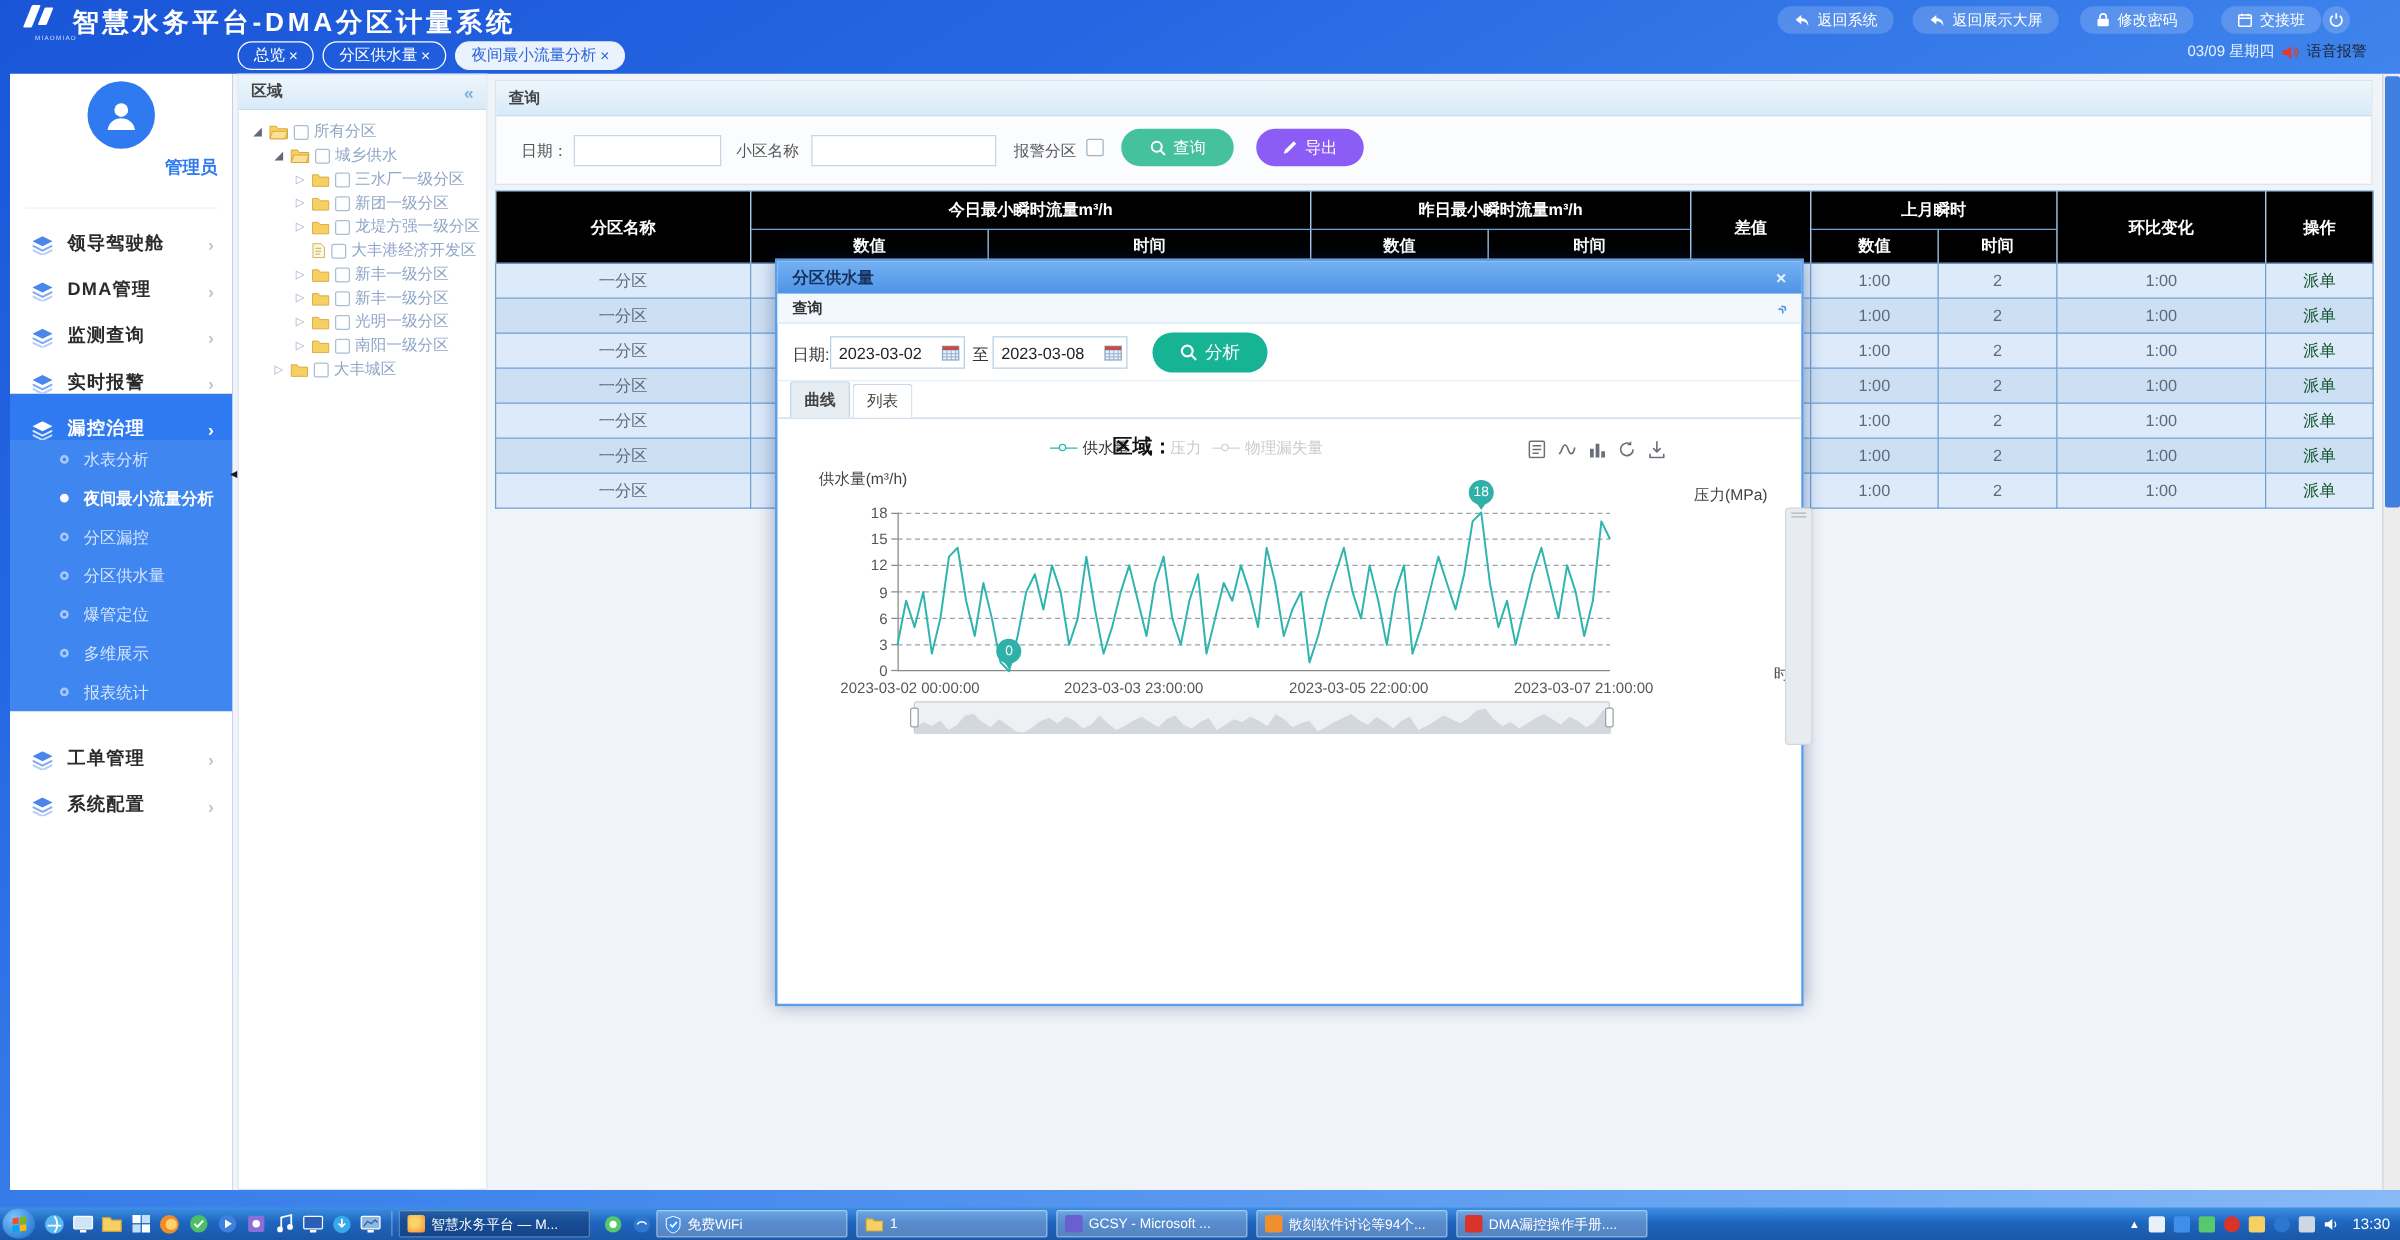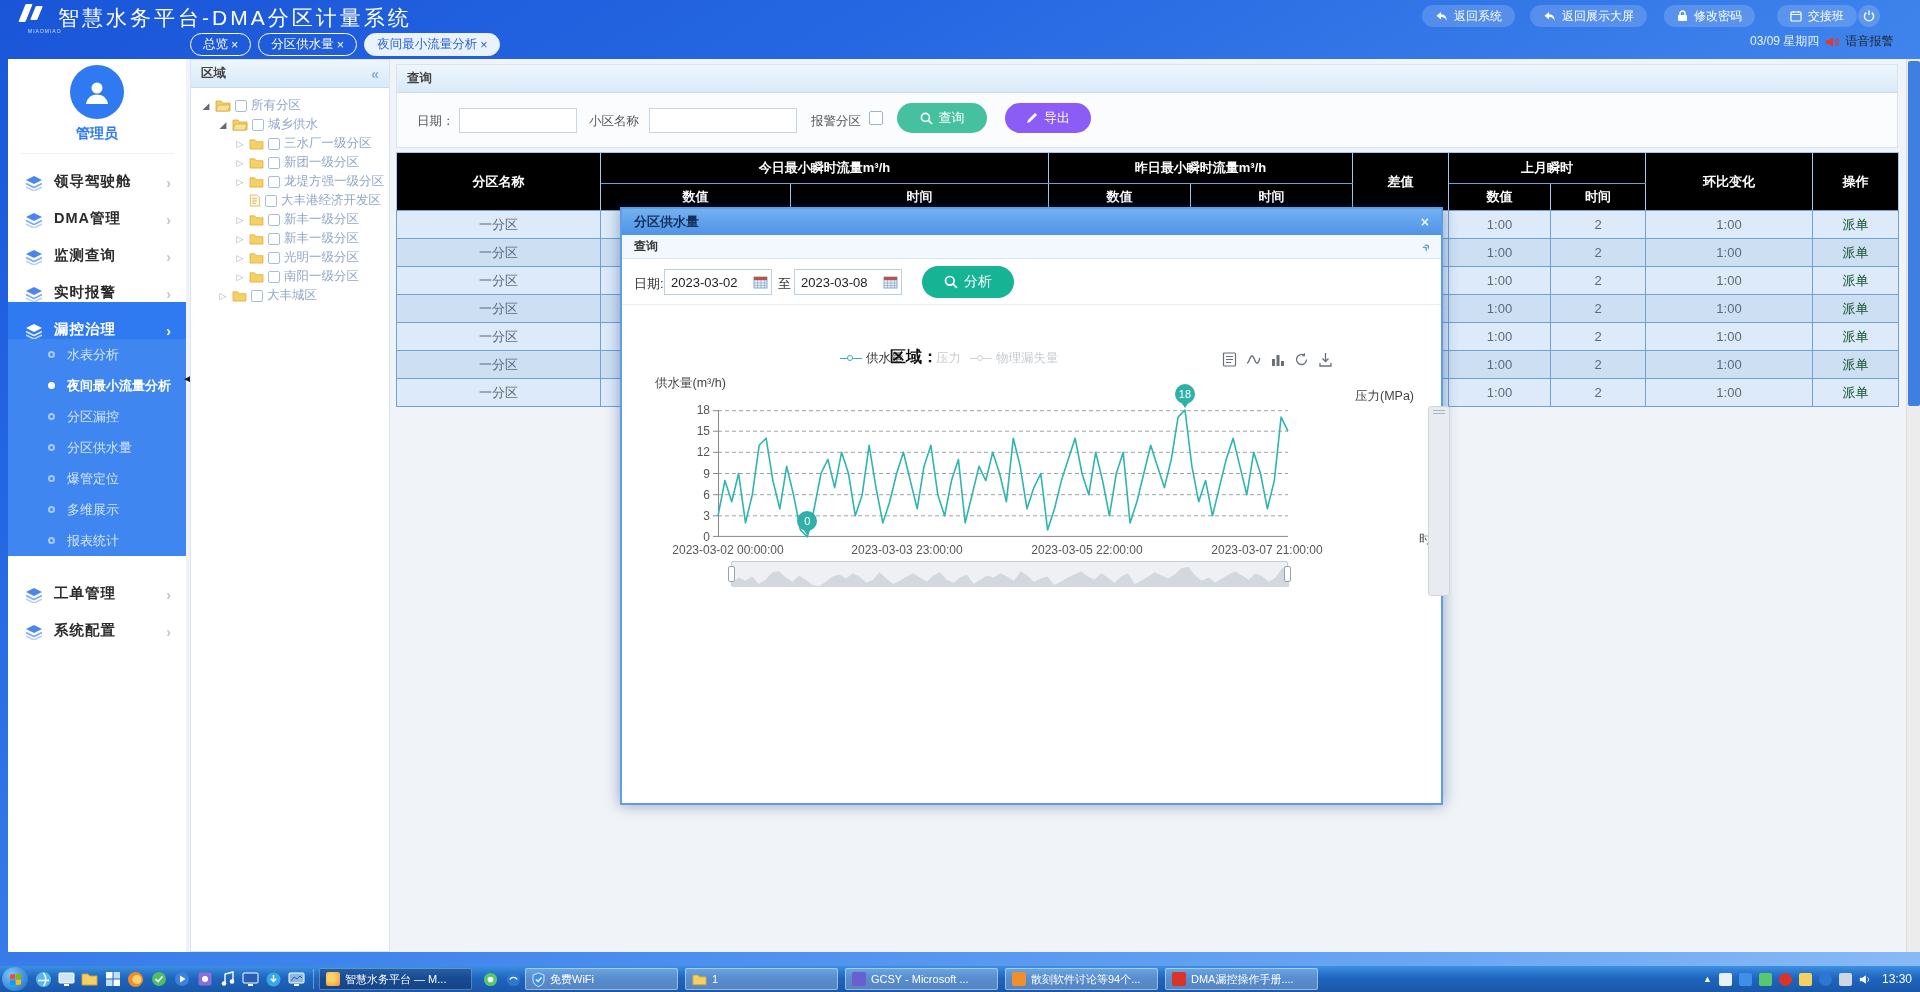--- a/index.html
+++ b/index.html
@@ -3,36 +3,36 @@
 <meta charset="utf-8">
 <style>
 *{margin:0;padding:0;box-sizing:border-box}
 html,body{width:1920px;height:992px;overflow:hidden}
 body{font-family:"Liberation Sans","DejaVu Sans",sans-serif;position:relative;
 background:linear-gradient(150deg,#1a55d8 0%,#2567e2 25%,#3f84ec 55%,#6aa6f2 85%,#8cbcf6 100%)}
 
 .logo-mark{position:absolute;left:16px;top:4px;width:34px;height:20px}
 .logo-bar{position:absolute;top:0;width:7px;height:18px;background:#fff;transform:skewX(-22deg);border-radius:1px}
 .logo-sub{position:absolute;left:12px;top:24px;font-size:5px;color:#cfe2ff;letter-spacing:1px}
-.app-title{position:absolute;left:58px;top:4px;font-size:21px;font-weight:normal;color:#fff;letter-spacing:3px}
+.app-title{position:absolute;left:58px;top:4px;font-size:21px;font-weight:bold;color:#fff;letter-spacing:3px}
 .hdr-btn{position:absolute;top:5px;height:22px;display:flex;align-items:center;gap:6px;padding:0 13px;
 border-radius:11px;background:rgba(255,255,255,.17);color:#fff;font-size:12px;cursor:pointer;white-space:nowrap}
 .pwr{position:absolute;top:5px;width:22px;height:22px;border-radius:50%;background:rgba(255,255,255,.17);
 display:flex;align-items:center;justify-content:center;cursor:pointer}
 .date-row{position:absolute;left:1750px;top:33px;display:flex;align-items:center;gap:6px;font-size:12px;color:#eaf2ff}
 .voice{color:#1d2430;font-size:12px}
 
 .ptabs{position:absolute;left:190px;top:33px;display:flex;gap:7px}
 .ptab{height:23px;padding:0 12px;border-radius:12px;border:1px solid #fff;color:#fff;font-size:12.5px;
 display:flex;align-items:center;gap:3px;cursor:pointer;background:transparent;white-space:nowrap}
 .ptab.on{background:#e9f2fd;color:#2a62d9;border-color:#e9f2fd}
 
 .sidebar{position:absolute;left:8px;top:59px;width:178px;height:893px;background:#fff;overflow:hidden}
 .avatar{width:54px;height:54px;border-radius:50%;background:#2f7af0;margin:6px auto 6px;display:flex;align-items:center;justify-content:center}
-.uname{text-align:center;color:#2f7af0;font-weight:bold;font-size:14px;padding-bottom:10px;border-bottom:1px solid #f0f2f5;margin:0 12px}
+.uname{text-align:right;color:#2f7af0;font-weight:bold;font-size:14px;padding-bottom:23px;border-bottom:1px solid #f0f2f5;margin:0 12px}
 .mitem{height:37px;display:flex;align-items:flex-end;padding:0 14px 0 18px;font-size:14.5px;font-weight:bold;color:#2b2b2b;letter-spacing:1px;cursor:pointer}
 .mitem .lbl{flex:1;margin-left:12px}
 .mitem .chev{color:#c0c6cc;font-size:14px}
 .mitem.on{background:#2f7af0;color:#fff}
 .mitem.on .chev{color:#fff}
 .submenu{background:#3f86f1}
 .sitem{height:31px;display:flex;align-items:center;padding-left:40px;font-size:13px;color:#d6e6fd;cursor:pointer}
 .sitem .dot{width:7px;height:7px;border:2px solid #a9c9f9;border-radius:50%;margin-right:12px}
 .sitem.on{color:#fff;font-weight:bold}
 .sitem.on .dot{background:#fff;border-color:#fff}
@@ -604,20 +604,24 @@
     <button class="pill" style="left:300px;top:7px;width:92px;height:32px;border-radius:16px;background:#16b395;font-size:14px">
       <span>
           <svg width="14" height="14" viewBox="0 0 13 13">
             <circle cx="5.4" cy="5.4" r="4" stroke="#fff" stroke-width="1.6" fill="none"></circle>
             <path d="M8.4 8.4 12 12" stroke="#fff" stroke-width="1.6"></path>
           </svg>
         </span>
       <span>分析</span>
       </button>
   </div>
+  <div class="mtabs">
+    <div class="mtab on">曲线</div>
+    <div class="mtab">列表</div>
+  </div>
 
   <div class="legend" style="left:218px;top:141px">
     <span class="lg-line">
         <i></i>
       </span>
     <span>供水量</span>
     </div>
   <div class="region-lb" style="left:268px;top:138px">区域：</div>
   <div class="legend lg-off" style="left:314px;top:141px">
     <span>压力</span>

